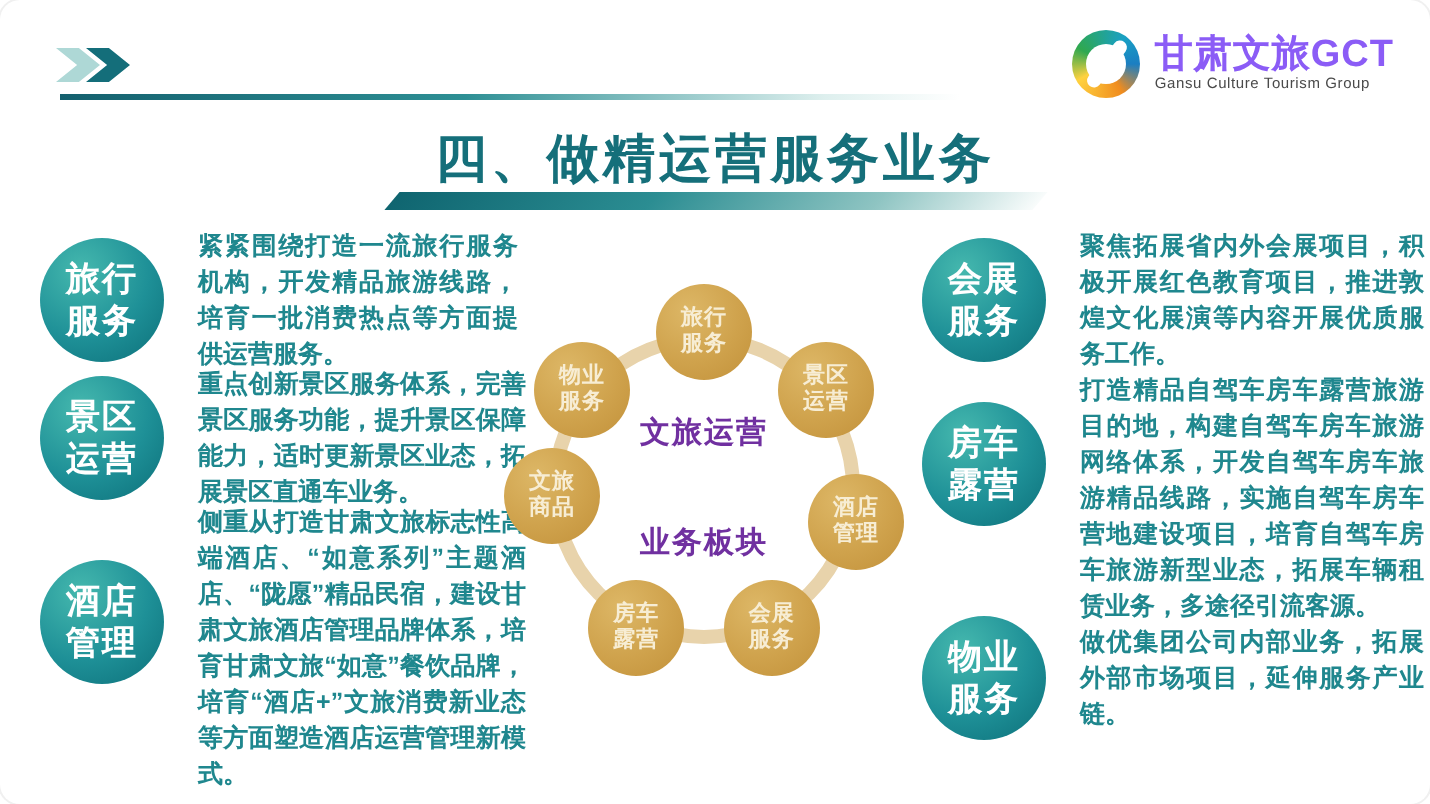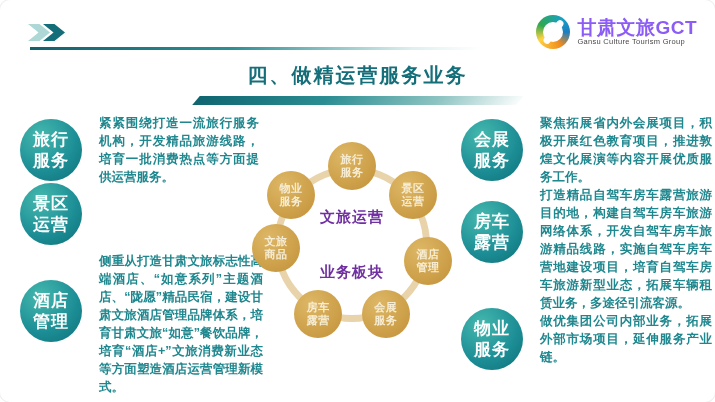--- a/index.html
+++ b/index.html
@@ -21,21 +21,21 @@
         background:conic-gradient(from -60deg,#2fa84f,#19a0c4 95deg,#1b7ec2 150deg,#f08c1e 210deg,#ffd23f 300deg,#2fa84f 360deg);}
   .logo-mark::before{content:"";position:absolute;left:7px;top:7px;width:20px;height:20px;border-radius:50%;background:#fff;}
   .logo-mark::after{content:"";position:absolute;left:14px;top:3px;width:7px;height:28px;border-radius:6px;
         background:#fff;transform:rotate(38deg);}
   .logo-text{display:flex;flex-direction:column;line-height:1.05;}
   .logo-title{font-size:19px;font-weight:bold;color:#8b5cf6;letter-spacing:.5px;}
   .logo-sub{font-size:7.5px;color:#4a4a4a;letter-spacing:.3px;}
 
   
   .title-text{position:absolute;left:0;right:0;top:62px;text-align:center;
-        font-size:20px;font-weight:bold;color:#156f7a;letter-spacing:2px;}
+        font-size:26px;font-weight:bold;color:#156f7a;letter-spacing:2px;}
   .title-strip{position:absolute;left:196px;top:96px;width:324px;height:9px;
         transform:skewX(-40deg);
         background:linear-gradient(90deg,#0f6570 0%,#2b8d92 40%,#8ec4c2 75%,rgba(203,229,226,.12) 100%);}
 
   
   .side-item{position:absolute;display:flex;gap:17px;}
   .side-item .bubble{flex:none;width:62px;height:62px;border-radius:50%;
         background:radial-gradient(circle at 33% 26%,#45b8ae 0%,#1e9097 55%,#0c6f79 100%);
         display:flex;flex-direction:column;align-items:center;justify-content:center;
         color:#fff;font-weight:bold;font-size:17px;line-height:21px;letter-spacing:1px;}
@@ -89,20 +89,21 @@
           <span>服务</span>
         </div>
         <div class="desc">紧紧围绕打造一流旅行服务机构，开发精品旅游线路，培育一批消费热点等方面提供运营服务。</div>
       </div>
 
       <div class="side-item" id="item-l2">
         <div class="bubble">
           <span>景区</span>
           <span>运营</span>
         </div>
+        <div class="desc">重点创新景区服务体系，完善景区服务功能，提升景区保障能力，适时更新景区业态，拓展景区直通车业务。</div>
       </div>
 
       <div class="side-item" id="item-l3">
         <div class="bubble">
           <span>酒店</span>
           <span>管理</span>
         </div>
         <div class="desc">侧重从打造甘肃文旅标志性高端酒店、“如意系列”主题酒店、“陇愿”精品民宿，建设甘肃文旅酒店管理品牌体系，培育甘肃文旅“如意”餐饮品牌，培育“酒店+”文旅消费新业态等方面塑造酒店运营管理新模式。</div>
       </div>
     </div>

